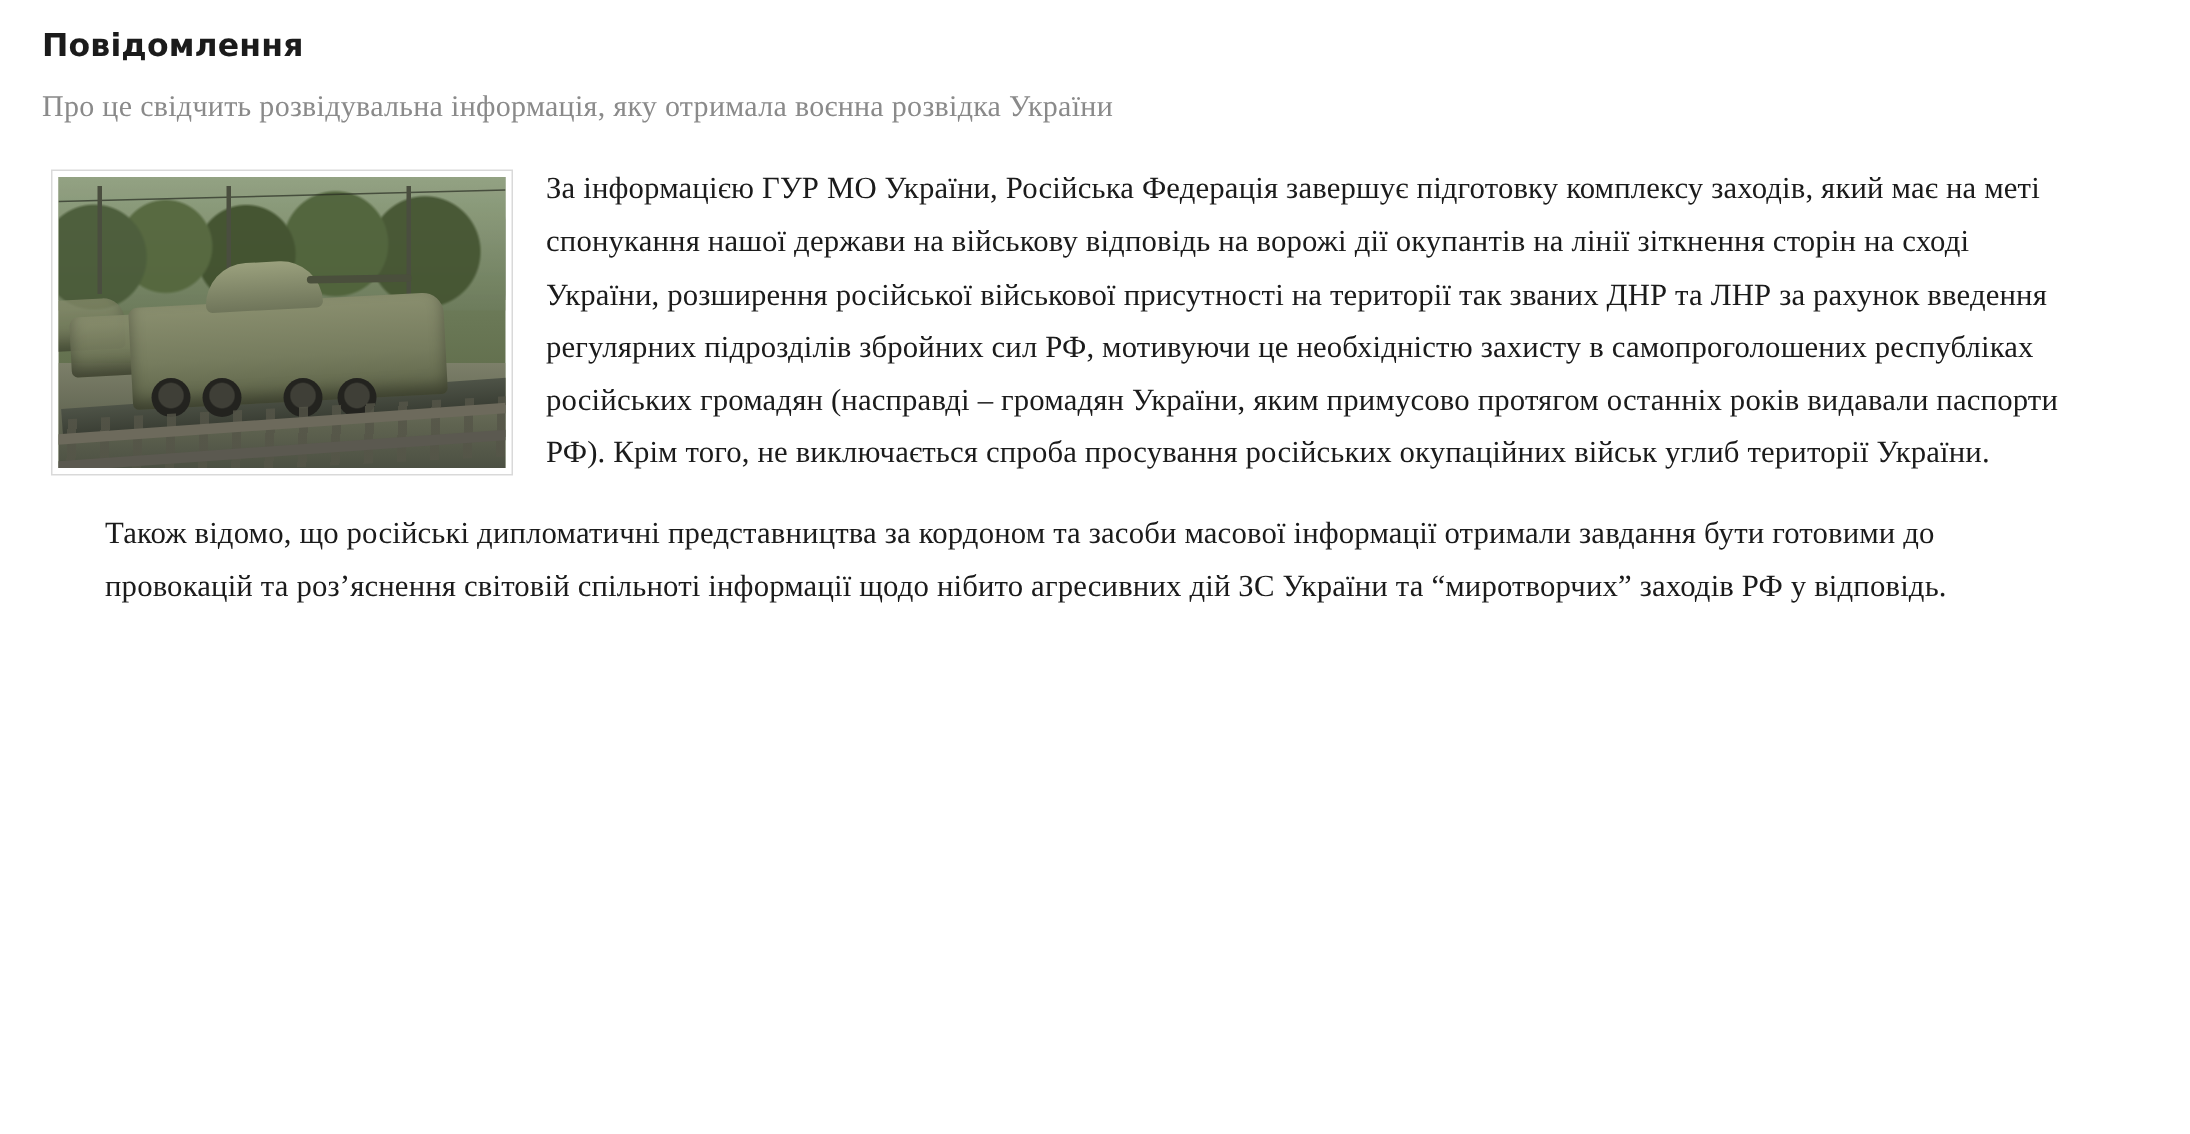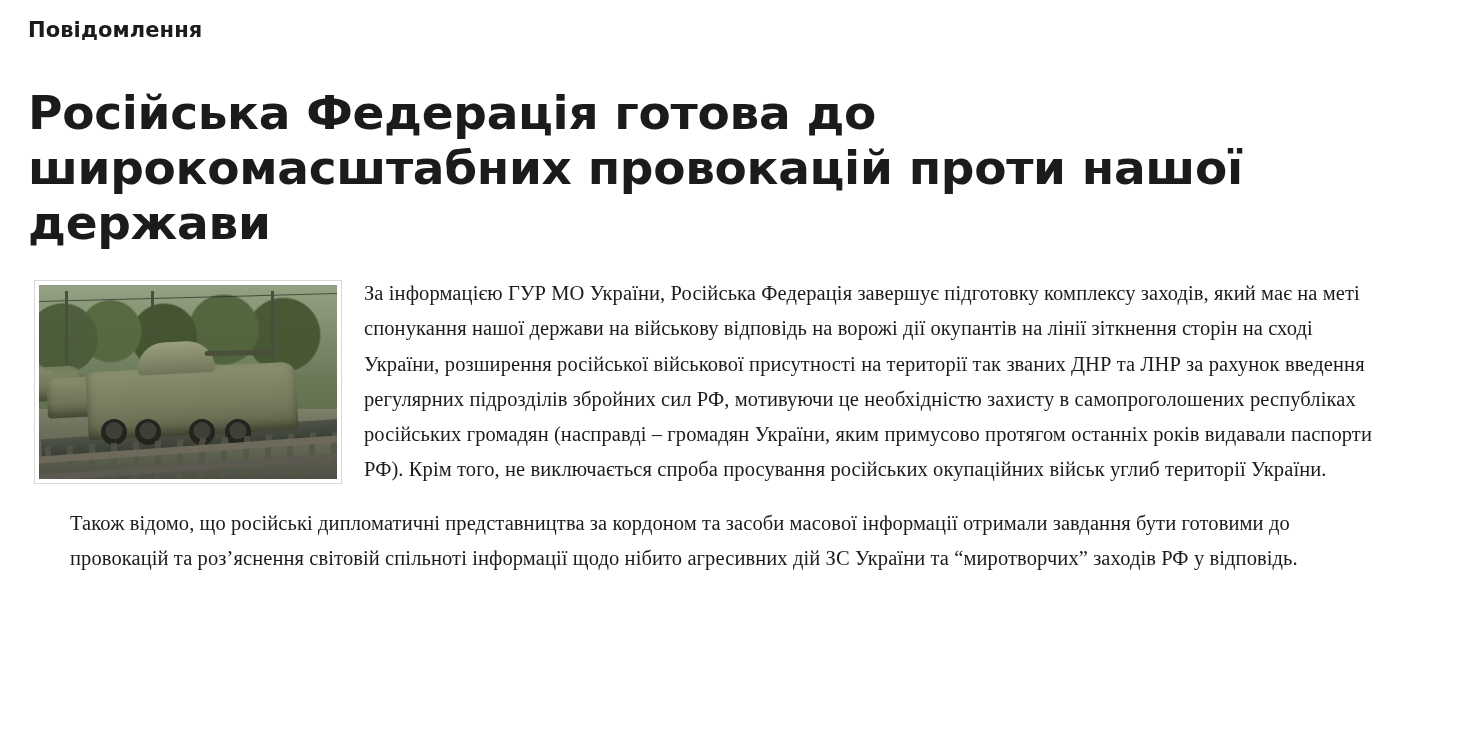--- a/index.html
+++ b/index.html
@@ -169,23 +169,23 @@
   .body-text p { margin: 0 0 18px 0; }
   .clearfix::after { content: ""; display: block; clear: both; }
 </style>
 </head>
 <body>
 
 <div class="page">
 
   <div class="kicker">Повідомлення</div>
 
-  <h1 class="headline">Російська Федерація готова до широкомасштабних провокацій проти нашої держави</h1>
-
-
+
+
+  <div class="standfirst">Про це свідчить розвідувальна інформація, яку отримала воєнна розвідка України</div>
 
   <div class="article-body clearfix">
 
     <figure class="figure">
       <div class="photo">
         <div class="sky"></div>
         <div class="trees"></div>
         <div class="ground"></div>
         <div class="wire"></div>
         <div class="pole" style="left:26px"></div>

